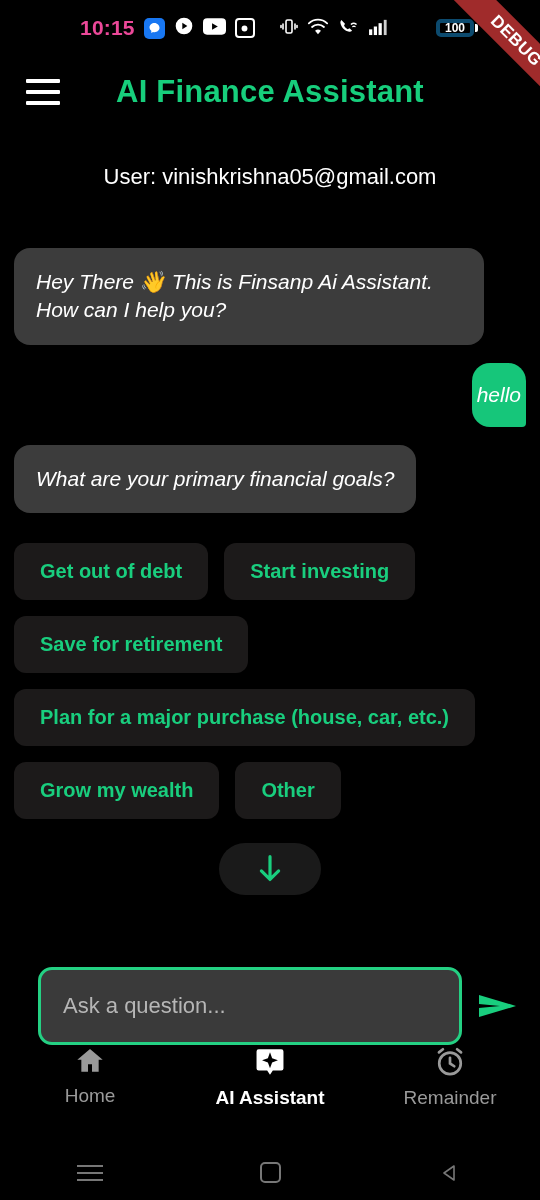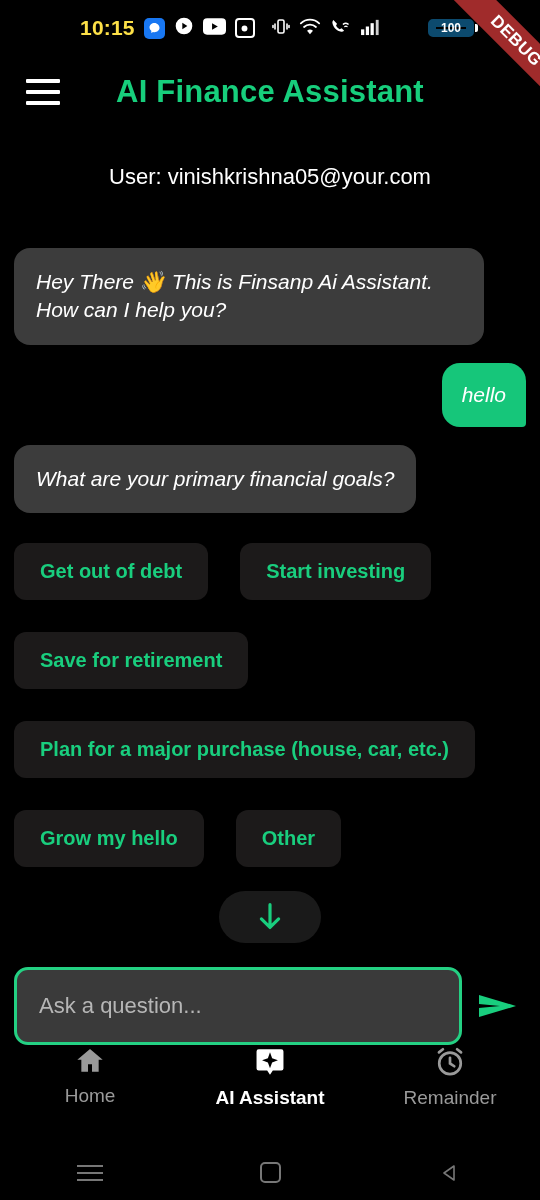--- a/index.html
+++ b/index.html
@@ -11,36 +11,36 @@
   }
   .phone { position: relative; width: 540px; height: 1200px; background: #000; overflow: hidden; }
 
   
   .statusbar {
     position: relative; height: 56px;
     display: flex; align-items: center;
     padding: 0 14px 0 0;
   }
   .sb-left { display: flex; align-items: center; gap: 9px; margin-left: 80px; }
-  .sb-clock { color: #fde047; font-size: 21px; font-weight: 600; letter-spacing: .2px; }
+  .sb-clock { color: #ec4899; font-size: 21px; font-weight: 600; letter-spacing: .2px; }
   .sb-right { margin-left: auto; display: flex; align-items: center; gap: 9px; padding-right: 48px; }
   .nicon { display: block; }
   .appicon-blue {
     width: 21px; height: 21px; border-radius: 5px; background: #1877F2;
     display: flex; align-items: center; justify-content: center;
   }
   .appicon-box {
     width: 20px; height: 20px; border-radius: 4px;
     border: 2px solid #fff; display: flex; align-items: center; justify-content: center;
   }
   .battery {
     display: flex; align-items: center;
   }
   .battery-body {
-    border: 8px solid #0c4a6e; border-radius: 5px;
+    border: 4px solid #0c4a6e; border-radius: 5px;
     height: 18px; min-width: 34px; padding: 0 5px;
     display: flex; align-items: center; justify-content: center; margin-left: 36px;
   }
   .battery-body span { color: #fff; font-size: 12px; font-weight: 700; line-height: 1; }
   .battery-cap { width: 3px; height: 8px; background: #fff; border-radius: 0 2px 2px 0; margin-left: 1px; }
 
   
   .debug-ribbon {
     position: absolute; top: 0; right: 0; width: 130px; height: 130px;
     overflow: hidden; pointer-events: none; z-index: 40;
@@ -83,26 +83,26 @@
   .bubble {
     max-width: 470px; padding: 20px 22px;
     font-size: 21px; line-height: 1.35; color: #fff;
   }
   .bubble.assistant {
     background: #3C3C3C; border-radius: 16px;
     border-bottom-left-radius: 16px;
   }
   .bubble.user {
     background: #16C67A; border-radius: 18px; border-bottom-right-radius: 4px;
-    padding: 18px 20px;
+    padding: 18px 5px;
   }
 
   
   .chips {
-    display: flex; flex-wrap: wrap; gap: 32px;
+    display: flex; flex-wrap: wrap; gap: 16px;
     padding: 12px 14px 0 14px;
   }
   .chip {
     background: #1C1A1A; border-radius: 12px;
     padding: 17px 26px; color: #19CE7E;
     font-size: 20px; font-weight: 700; cursor: pointer;
     white-space: nowrap;
   }
 
   
@@ -113,21 +113,21 @@
   }
 
   
   .inputbar {
     position: absolute; left: 0; right: 0; bottom: 155px;
     display: flex; align-items: center; padding: 0 14px; gap: 8px;
   }
   .textfield {
     flex: 1; height: 78px; background: #3A3A3A;
     border: 3px solid #24D083; border-radius: 14px;
-    display: flex; align-items: center; padding: 0 22px;
+    display: flex; align-items: center; padding: 0 22px; margin-left: 24px;
   }
   .textfield .ph { color: #B6B6B6; font-size: 22px; }
   .sendbtn {
     width: 56px; height: 56px; display: flex; align-items: center; justify-content: center;
     cursor: pointer;
   }
 
   
   .bottomnav {
     position: absolute; left: 0; right: 0; bottom: 55px; height: 100px;
@@ -224,40 +224,40 @@
 
   <div class="appbar">
     <div class="hamburger">
       <i></i>
         <i></i>
         <i></i>
     </div>
     <div class="app-title">AI Finance Assistant</div>
   </div>
 
-  <div class="userline">User: vinishkrishna05@your.com</div>
+  <div class="userline">User: vinishkrishna05@gmail.com</div>
 
   <div class="chat">
     <div class="row left">
       <div class="bubble assistant">Hey There 👋 This is Finsanp Ai Assistant. How can I help you?</div>
     </div>
     <div class="row right">
       <div class="bubble user">hello</div>
     </div>
     <div class="row left">
       <div class="bubble assistant">What are your primary financial goals?</div>
     </div>
   </div>
 
   <div class="chips">
     <div class="chip">Get out of debt</div>
     <div class="chip">Start investing</div>
     <div class="chip">Save for retirement</div>
     <div class="chip">Plan for a major purchase (house, car, etc.)</div>
-    <div class="chip">Grow my hello</div>
+    <div class="chip">Grow my wealth</div>
     <div class="chip">Other</div>
   </div>
 
   <div class="scrolldown-wrap">
     <div class="scrolldown">
       <svg width="30" height="32" viewBox="0 0 24 26">
         <path fill="none" stroke="#19CE7E" stroke-width="2.6" stroke-linecap="round" stroke-linejoin="round" d="M12 3v18M5 14.5l7 7 7-7"></path>
       </svg>
     </div>
   </div>

